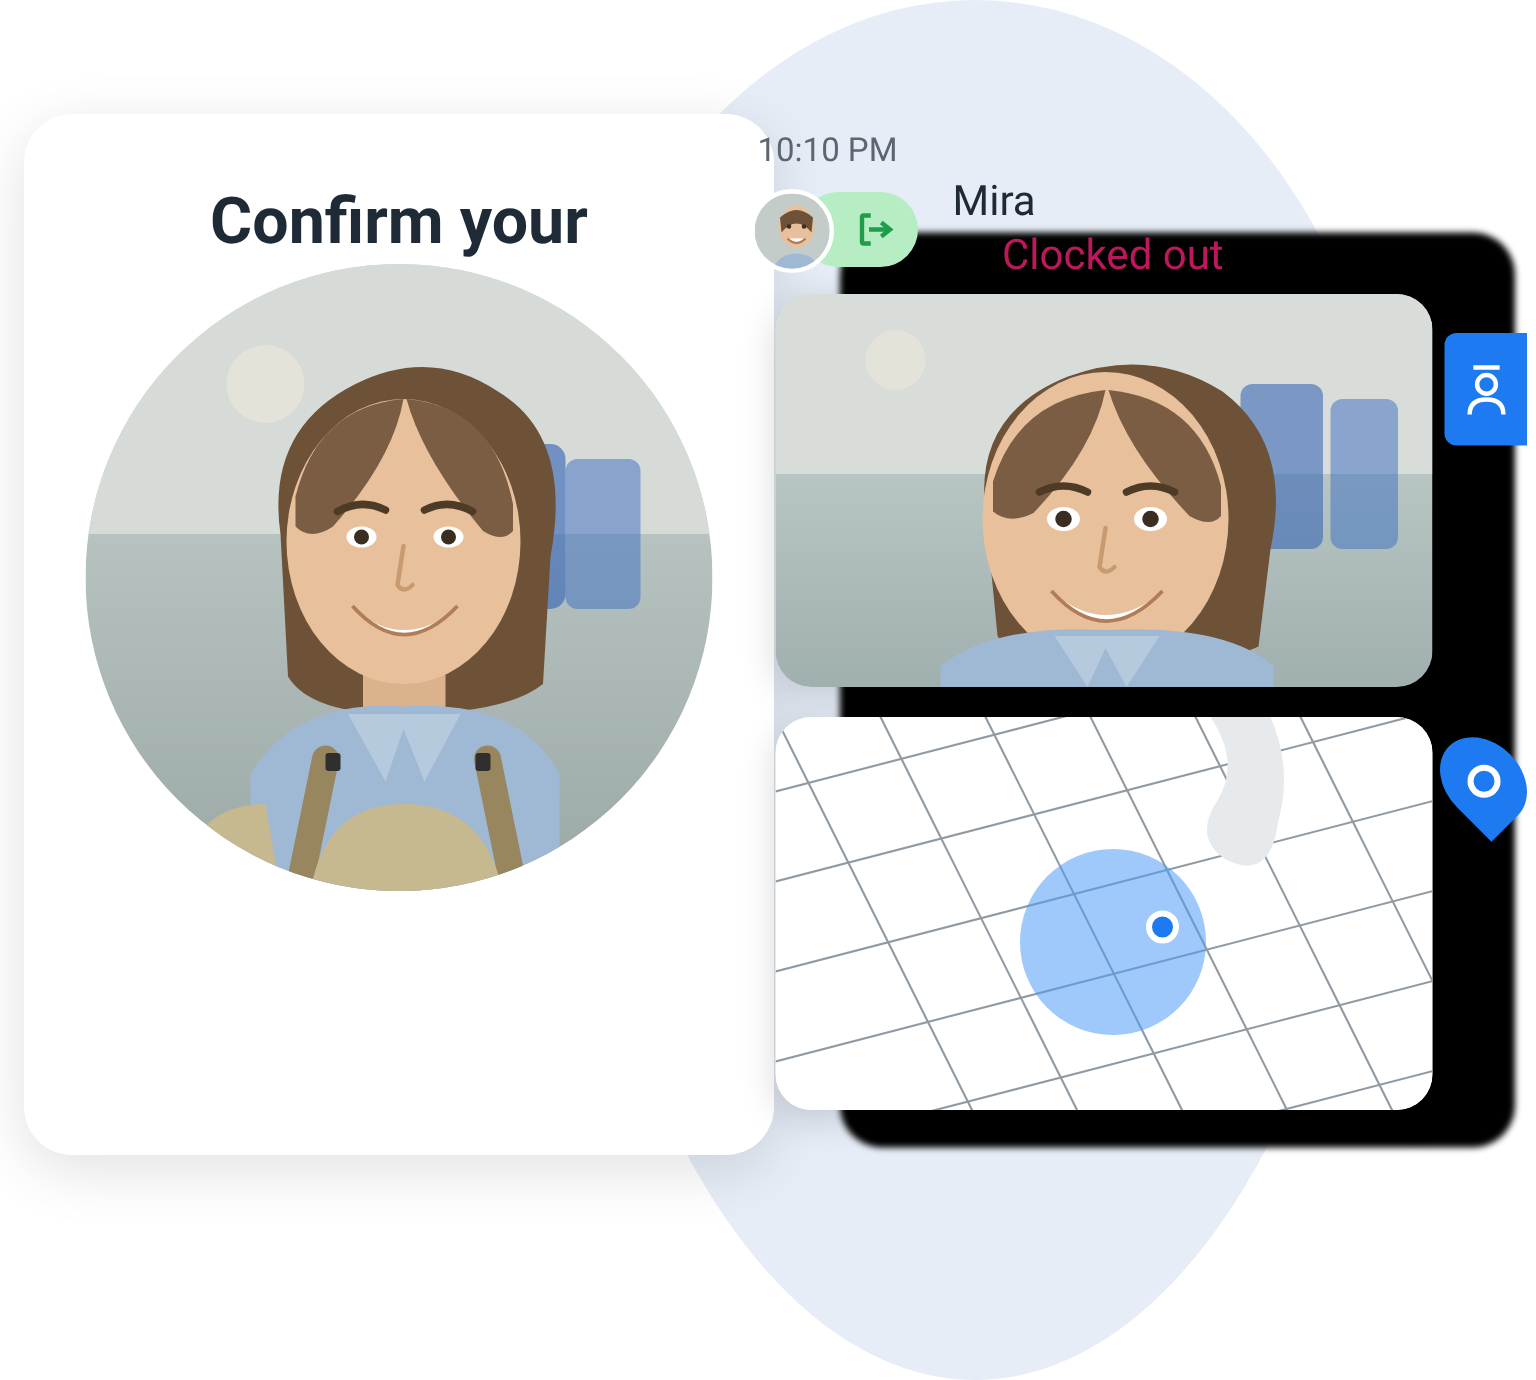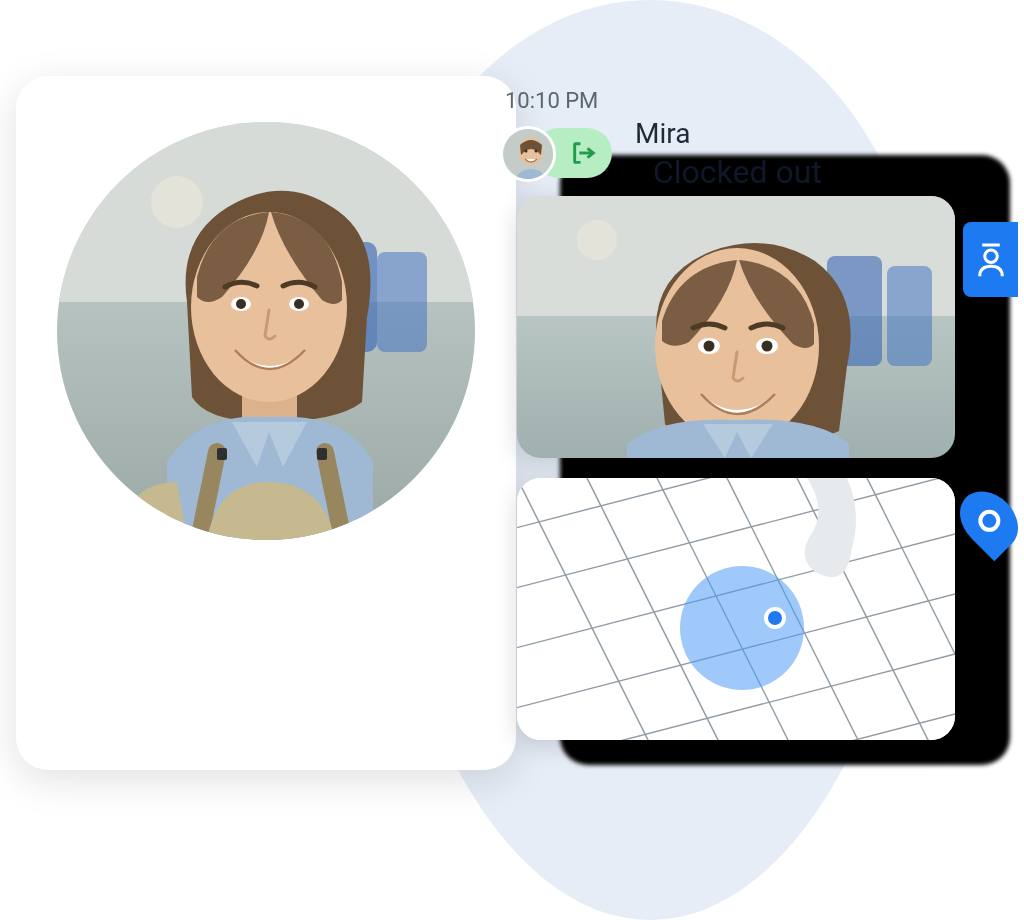--- a/index.html
+++ b/index.html
@@ -113,24 +113,24 @@
     position: absolute;
     left: 635px;
     top: 117px;
     font-size: 28px;
     font-weight: 400;
     color: #1f2a37;
     z-index: 5;
   }
   .status-text {
     position: absolute;
-    left: 653px;
+    left: 668px;
     top: 153px;
-    font-size: 32px;
-    color: #0f172a;
+    font-size: 28px;
+    color: #be185d;
     z-index: 5;
   }
   .right-stack-shadow {
     position: absolute;
     top: 155px;
     left: 560px;
     width: 450px;
     height: 610px;
     background: #000;
     border-radius: 28px;
@@ -192,20 +192,21 @@
   .side-badge-pin .pin-circle { width: 22px; height: 22px; border: 4px solid #fff; border-radius: 50%; transform: rotate(45deg); }
 </style>
 </head>
 <body>
 
 <div class="bg-blob"></div>
 
 <div class="right-stack-shadow"></div>
 
 <div class="left-card">
+  <div class="heading-line1">Confirm your</div>
   <div class="selfie-circle">
     <div class="selfie-bg">
       <svg class="person-figure" width="418" height="418" viewBox="0 0 418 418">
 
         <rect x="0" y="0" width="418" height="180" fill="#d6dbd8"></rect>
         <rect x="260" y="120" width="60" height="110" fill="#2f5fb5" opacity="0.6" rx="10"></rect>
         <rect x="320" y="130" width="50" height="100" fill="#3a6ec2" opacity="0.5" rx="8"></rect>
         <circle cx="120" cy="80" r="26" fill="#ece8da" opacity="0.6"></circle>
 
         <path d="M 130 180 Q 120 110 180 80 Q 230 55 275 85 Q 325 115 310 195 L 305 280 Q 280 300 210 300 Q 150 300 135 275 Z" fill="#6d5238"></path>

